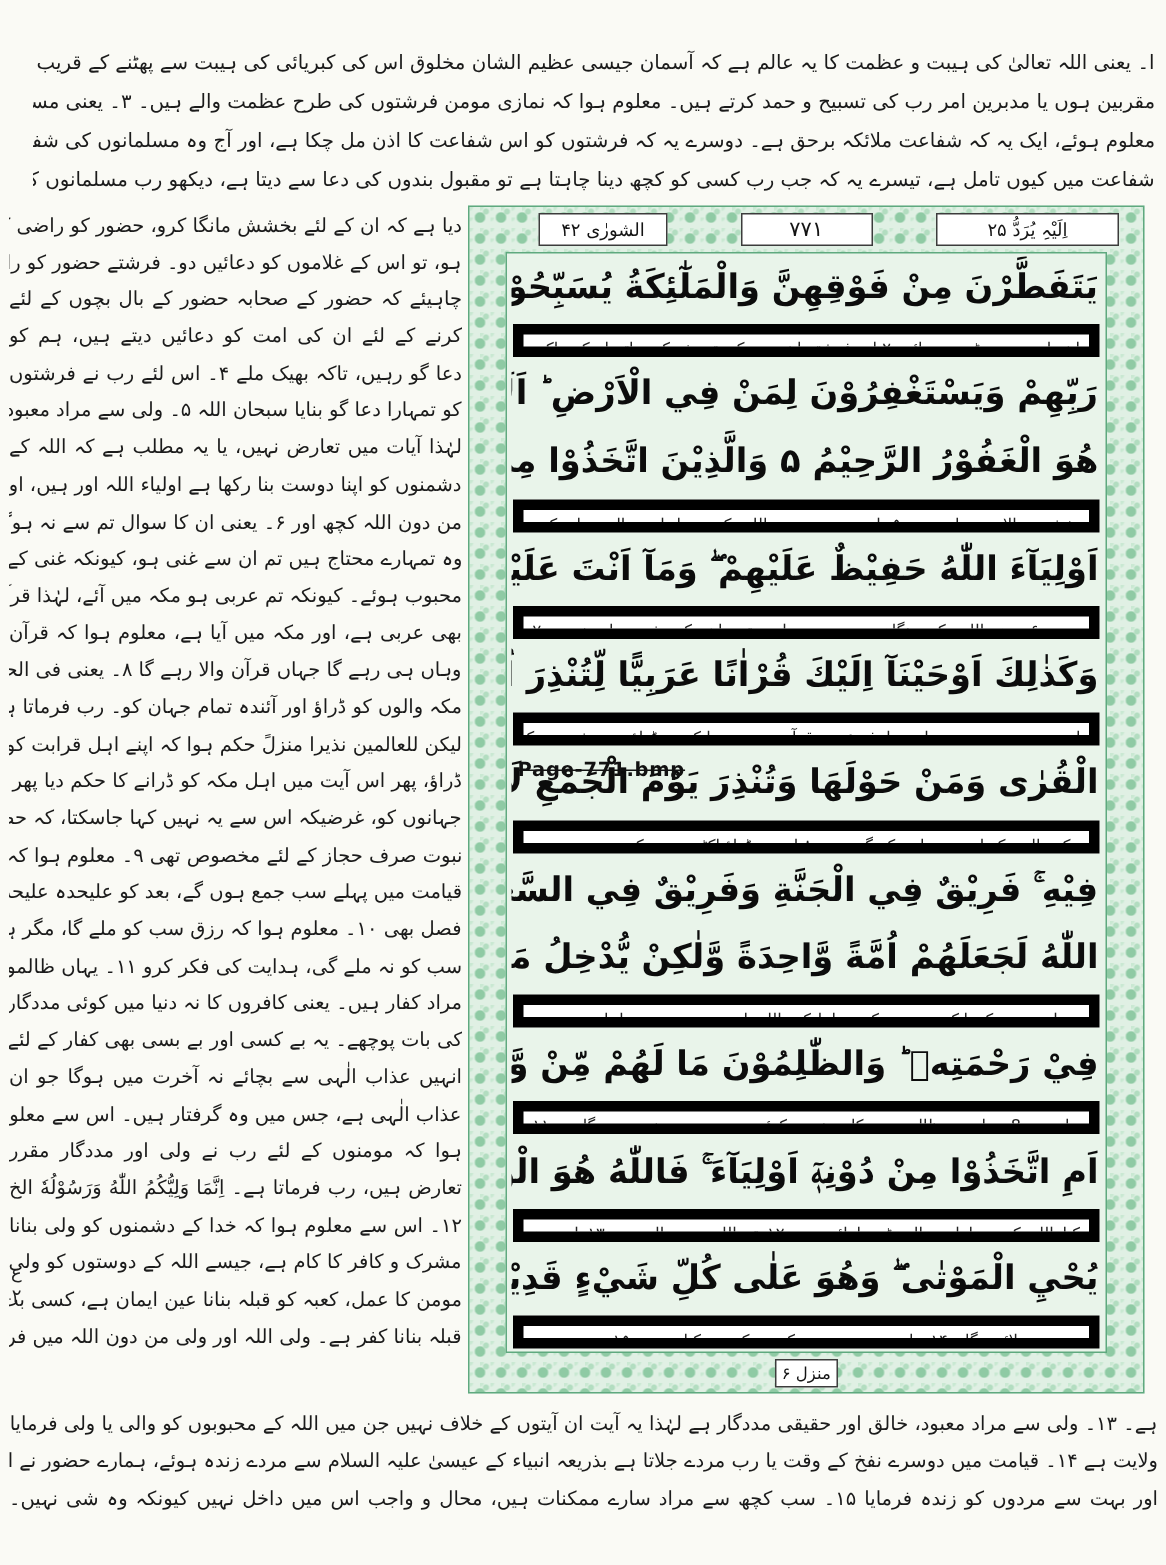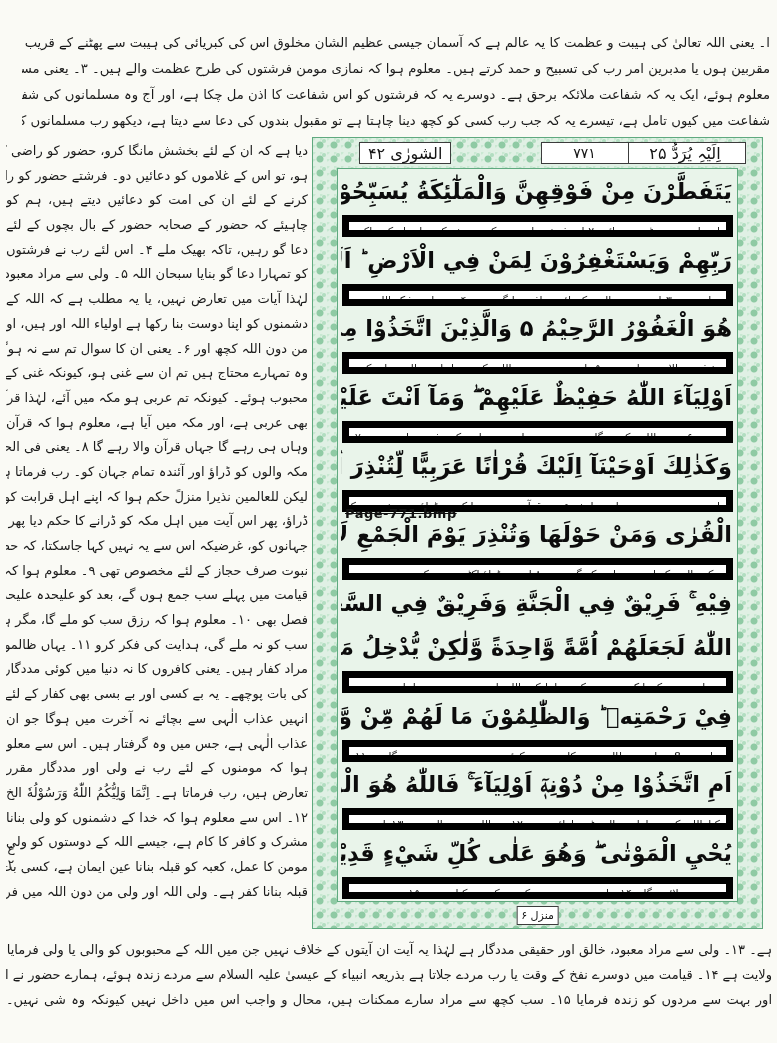--- a/index.html
+++ b/index.html
@@ -58,25 +58,25 @@
     position:absolute;left:24px;right:24px;top:30px;bottom:26px;
     background:var(--inner-bg);
     border:1px solid var(--border-line);
     display:flex;flex-direction:column;justify-content:space-between;
     padding:2px 3px;
   }
   .hbox{
     position:absolute;top:4px;height:22px;
     background:#fff;border:1px solid #3c3c3c;
     display:flex;align-items:center;justify-content:center;
-    font-size:16px;direction:rtl;padding:0 8px;white-space:nowrap;
+    font-size:12px;direction:rtl;padding:0 8px;white-space:nowrap;
     z-index:2;
   }
   .hbox.juz{right:16px;min-width:122px;}
-  .hbox.pageno{left:50%;transform:translateX(-50%);min-width:88px;font-size:14px;letter-spacing:4px;margin-left:47px;}
+  .hbox.pageno{left:50%;transform:translateX(-50%);min-width:88px;font-size:14px;letter-spacing:4px;}
   .hbox.surah{left:46px;min-width:86px;}
 
   .arabic-line{
     direction:rtl;
     font-weight:bold;
     font-size:22.5px;
     line-height:41px;height:41px;
     text-align:justify;text-align-last:justify;
     white-space:nowrap;overflow:hidden;
     color:#0c0c0c;
@@ -114,22 +114,22 @@
 <div class="notes" id="top-notes">
     <div class="note-line">ا۔ یعنی اللہ تعالیٰ کی ہیبت و عظمت کا یہ عالم ہے کہ آسمان جیسی عظیم الشان مخلوق اس کی کبریائی کی ہیبت سے پھٹنے کے قریب ہو جاتی ہے ۲۔ یعنی سارے فرشتے خواہ</div>
     <div class="note-line">مقربین ہوں یا مدبرین امر رب کی تسبیح و حمد کرتے ہیں۔ معلوم ہوا کہ نمازی مومن فرشتوں کی طرح عظمت والے ہیں۔ ۳۔ یعنی مسلمانوں کے لئے اس سے چند مسئلے</div>
     <div class="note-line">معلوم ہوئے، ایک یہ کہ شفاعت ملائکہ برحق ہے۔ دوسرے یہ کہ فرشتوں کو اس شفاعت کا اذن مل چکا ہے، اور آج وہ مسلمانوں کی شفاعت کر رہے ہیں، پھر حضور کی</div>
     <div class="note-line">شفاعت میں کیوں تامل ہے، تیسرے یہ کہ جب رب کسی کو کچھ دینا چاہتا ہے تو مقبول بندوں کی دعا سے دیتا ہے، دیکھو رب مسلمانوں کو بخشنا چاہتا ہے تو فرشتوں سے کہہ</div>
   </div>
 
 <div class="notes" id="side-notes">
     <div class="note-line">دیا ہے کہ ان کے لئے بخشش مانگا کرو، حضور کو راضی کرنا</div>
     <div class="note-line">ہو، تو اس کے غلاموں کو دعائیں دو۔ فرشتے حضور کو راضی</div>
+    <div class="note-line">چاہیئے کہ حضور کے صحابہ حضور کے بال بچوں کے لئے</div>
     <div class="note-line">کرنے کے لئے ان کی امت کو دعائیں دیتے ہیں، ہم کو</div>
-    <div class="note-line">چاہیئے کہ حضور کے صحابہ حضور کے بال بچوں کے لئے</div>
     <div class="note-line">دعا گو رہیں، تاکہ بھیک ملے ۴۔ اس لئے رب نے فرشتوں</div>
     <div class="note-line">کو تمہارا دعا گو بنایا سبحان اللہ ۵۔ ولی سے مراد معبود ہیں</div>
     <div class="note-line">لہٰذا آیات میں تعارض نہیں، یا یہ مطلب ہے کہ اللہ کے</div>
     <div class="note-line">دشمنوں کو اپنا دوست بنا رکھا ہے اولیاء اللہ اور ہیں، اولیاء</div>
     <div class="note-line">من دون اللہ کچھ اور ۶۔ یعنی ان کا سوال تم سے نہ ہوگا</div>
     <div class="note-line">وہ تمہارے محتاج ہیں تم ان سے غنی ہو، کیونکہ غنی کے</div>
     <div class="note-line">محبوب ہوئے۔ کیونکہ تم عربی ہو مکہ میں آئے، لہٰذا قرآن</div>
     <div class="note-line">بھی عربی ہے، اور مکہ میں آیا ہے، معلوم ہوا کہ قرآن</div>
     <div class="note-line">وہاں ہی رہے گا جہاں قرآن والا رہے گا ۸۔ یعنی فی الحال</div>
     <div class="note-line">مکہ والوں کو ڈراؤ اور آئندہ تمام جہان کو۔ رب فرماتا ہے</div>
@@ -165,21 +165,20 @@
     <span>۷۷۱</span>
   </div>
   <div class="hbox surah">
     <span>الشورٰی ۴۲</span>
   </div>
 
   <div class="frame-inner" id="verse-area">
       <div class="arabic-line">يَتَفَطَّرْنَ مِنْ فَوْقِهِنَّ وَالْمَلٰٓئِكَةُ يُسَبِّحُوْنَ بِحَمْدِ</div>
       <div class="trans-box">اپنے اوپر سے پھٹی ہو جائیں ۲ اور فرشتے اپنے رب کی تعریف کے ساتھ اسکی پاکی</div>
       <div class="arabic-line">رَبِّهِمْ وَيَسْتَغْفِرُوْنَ لِمَنْ فِي الْاَرْضِ ؕ اَلَآ اِنَّ اللّٰهَ</div>
-      <div class="trans-box">بولتے ہیں ۳ اور زمین والوں کے لئے معافی مانگتے ہیں ۴ سن لو بیشک اللہ ہی</div>
       <div class="arabic-line">هُوَ الْغَفُوْرُ الرَّحِيْمُ ۵ وَالَّذِيْنَ اتَّخَذُوْا مِنْ دُوْنِهٖٓ</div>
       <div class="trans-box">بخشنے والا مہربان ہے ۵ اور جنہوں نے اللہ کے سوا اور والی بنا رکھے</div>
       <div class="arabic-line">اَوْلِيَآءَ اللّٰهُ حَفِيْظٌ عَلَيْهِمْ ۖ وَمَآ اَنْتَ عَلَيْهِمْ بِوَكِيْلٍ ۶</div>
       <div class="trans-box">ہیں ۶ وہ اللہ کی نگاہ میں ہیں اور تم ان کے ذمہ دار نہیں ۷</div>
       <div class="arabic-line">وَكَذٰلِكَ اَوْحَيْنَآ اِلَيْكَ قُرْاٰنًا عَرَبِيًّا لِّتُنْذِرَ اُمَّ</div>
       <div class="trans-box">اور یوں ہی ہم نے تمہاری طرف عربی قرآن وحی بھیجا کہ تم ڈراؤ سب شہروں کی اصل</div>
       <div class="arabic-line">الْقُرٰى وَمَنْ حَوْلَهَا وَتُنْذِرَ يَوْمَ الْجَمْعِ لَا رَيْبَ</div>
       <div class="trans-box">مکہ والوں کو اور جتنے اس کے گرد ہیں ۸ اور تم ڈراؤ اکٹھے ہونے کے دن سے جس میں</div>
       <div class="arabic-line">فِيْهِ ۚ فَرِيْقٌ فِي الْجَنَّةِ وَفَرِيْقٌ فِي السَّعِيْرِ ۷ وَلَوْ شَآءَ</div>
       <div class="arabic-line">اللّٰهُ لَجَعَلَهُمْ اُمَّةً وَّاحِدَةً وَّلٰكِنْ يُّدْخِلُ مَنْ يَّشَآءُ</div>

